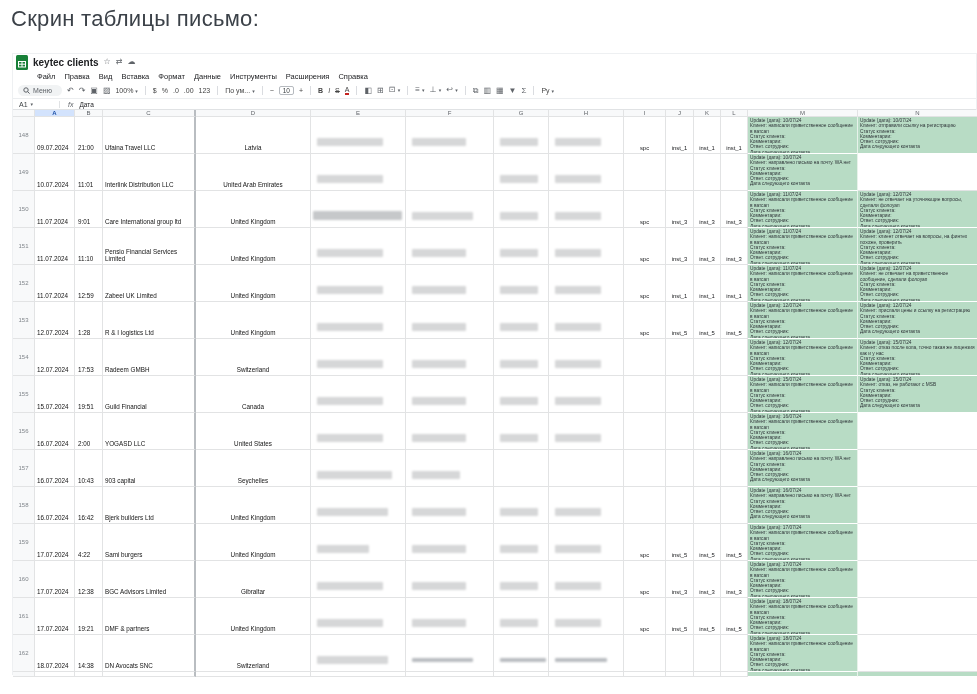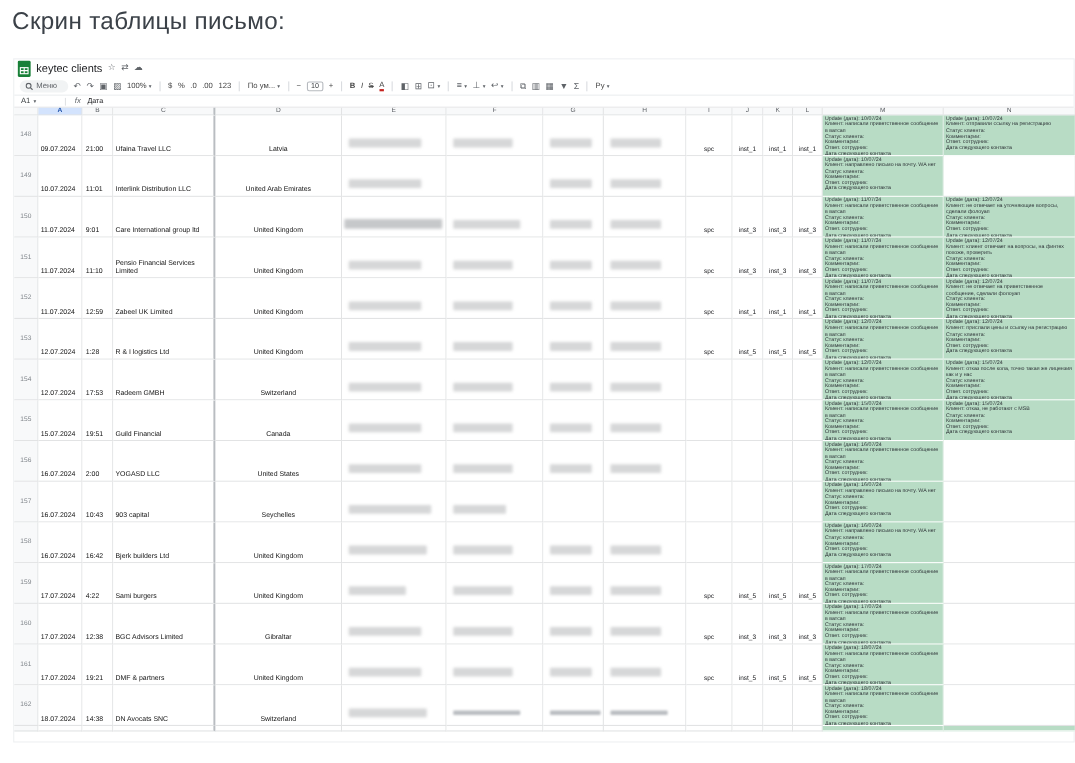--- a/index.html
+++ b/index.html
@@ -1,21 +1,21 @@
 <!DOCTYPE html>
 <html><head>
 <meta charset="utf-8">
 <style>
   html,body{margin:0;padding:0;width:977px;height:694px;background:#fff;overflow:hidden;
     font-family:"Liberation Sans",sans-serif;}
   .caption{position:absolute;left:11px;top:6px;font-size:22px;font-weight:500;color:#3b4148;letter-spacing:.3px;}
   .sheet{position:absolute;left:12px;top:53px;width:965px;height:622px;background:#fff;border:1px solid #eef0f2;box-sizing:border-box;}
   
   .trow{height:16px;display:flex;align-items:center;gap:5px;padding-left:3px;}
-  .title{font-size:10px;color:#202124;font-weight:400;}
+  .title{font-size:10px;color:#202124;font-weight:700;}
   .ticon{font-size:8px;color:#5f6368;line-height:8px;}
   .mrow{height:12px;display:flex;align-items:center;gap:9px;padding-left:24px;font-size:7.5px;color:#202124;}
   .mrow span{cursor:default;}
   .tbar{height:16px;display:flex;align-items:center;gap:5px;padding-left:5px;color:#444;font-size:7px;}
   .pill{background:#f1f3f4;border-radius:8px;height:11px;display:flex;align-items:center;gap:3px;padding:0 10px 0 5px;color:#5f6368;}
   .tico{font-size:8px;color:#5f6368;line-height:9px;}
   .tsep{width:1px;height:9px;background:#dadce0;margin:0 2px;}
   .sizebox{border:1px solid #b6babf;border-radius:2px;font-size:6.5px;padding:0 3px;color:#3c4043;}
   .carr{font-size:5px;color:#5f6368;}
   .fbar{height:10px;display:flex;align-items:center;border-top:1px solid #eceef0;border-bottom:1px solid #e0e2e4;font-size:7px;color:#3c4043;}
@@ -56,20 +56,31 @@
       <rect x="2.5" y="6.5" width="7" height="5.5" fill="none" stroke="#fff" stroke-width="1"></rect>
       <line x1="2.5" y1="9.2" x2="9.5" y2="9.2" stroke="#fff" stroke-width="1"></line>
       <line x1="6" y1="6.5" x2="6" y2="12" stroke="#fff" stroke-width="1"></line>
     </svg>
     <span class="title">keytec clients</span>
     <span class="ticon">☆</span>
     <span class="ticon">⇄</span>
     <span class="ticon">☁</span>
   </div>
 
+  <div class="mrow" id="menu-row">
+      <span>Файл</span>
+      <span>Правка</span>
+      <span>Вид</span>
+      <span>Вставка</span>
+      <span>Формат</span>
+      <span>Данные</span>
+      <span>Инструменты</span>
+      <span>Расширения</span>
+      <span>Справка</span>
+    </div>
 
   <div class="tbar">
     <span class="pill">
       <svg width="7" height="7">
         <circle cx="3" cy="3" r="2.2" fill="none" stroke="#5f6368" stroke-width="1"></circle>
         <line x1="4.6" y1="4.6" x2="6.6" y2="6.6" stroke="#5f6368" stroke-width="1"></line>
       </svg>
       <span>Меню</span>
     </span>
     <span class="tico">↶</span>

